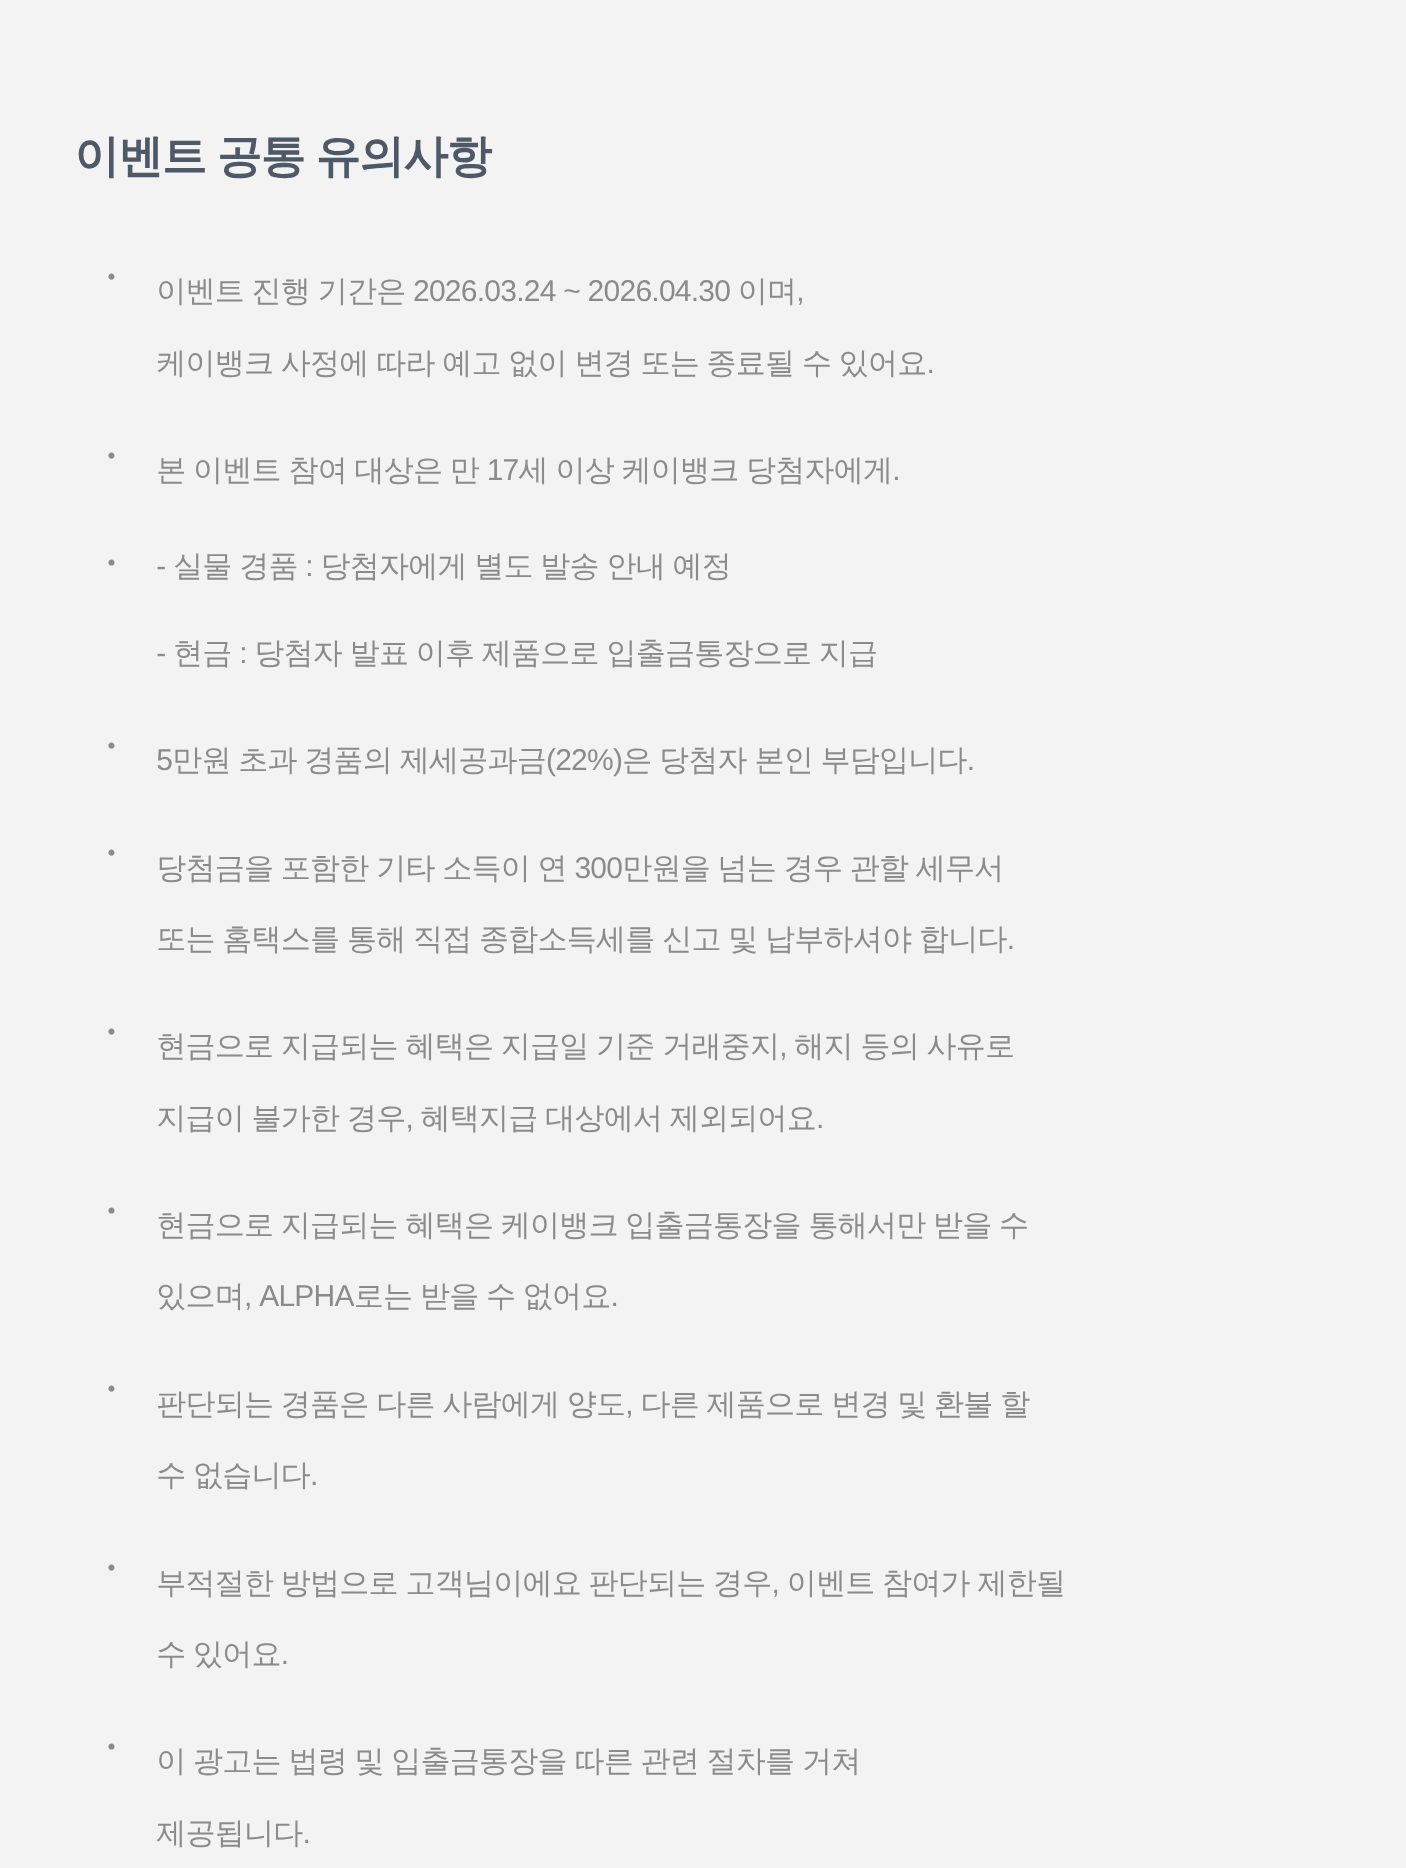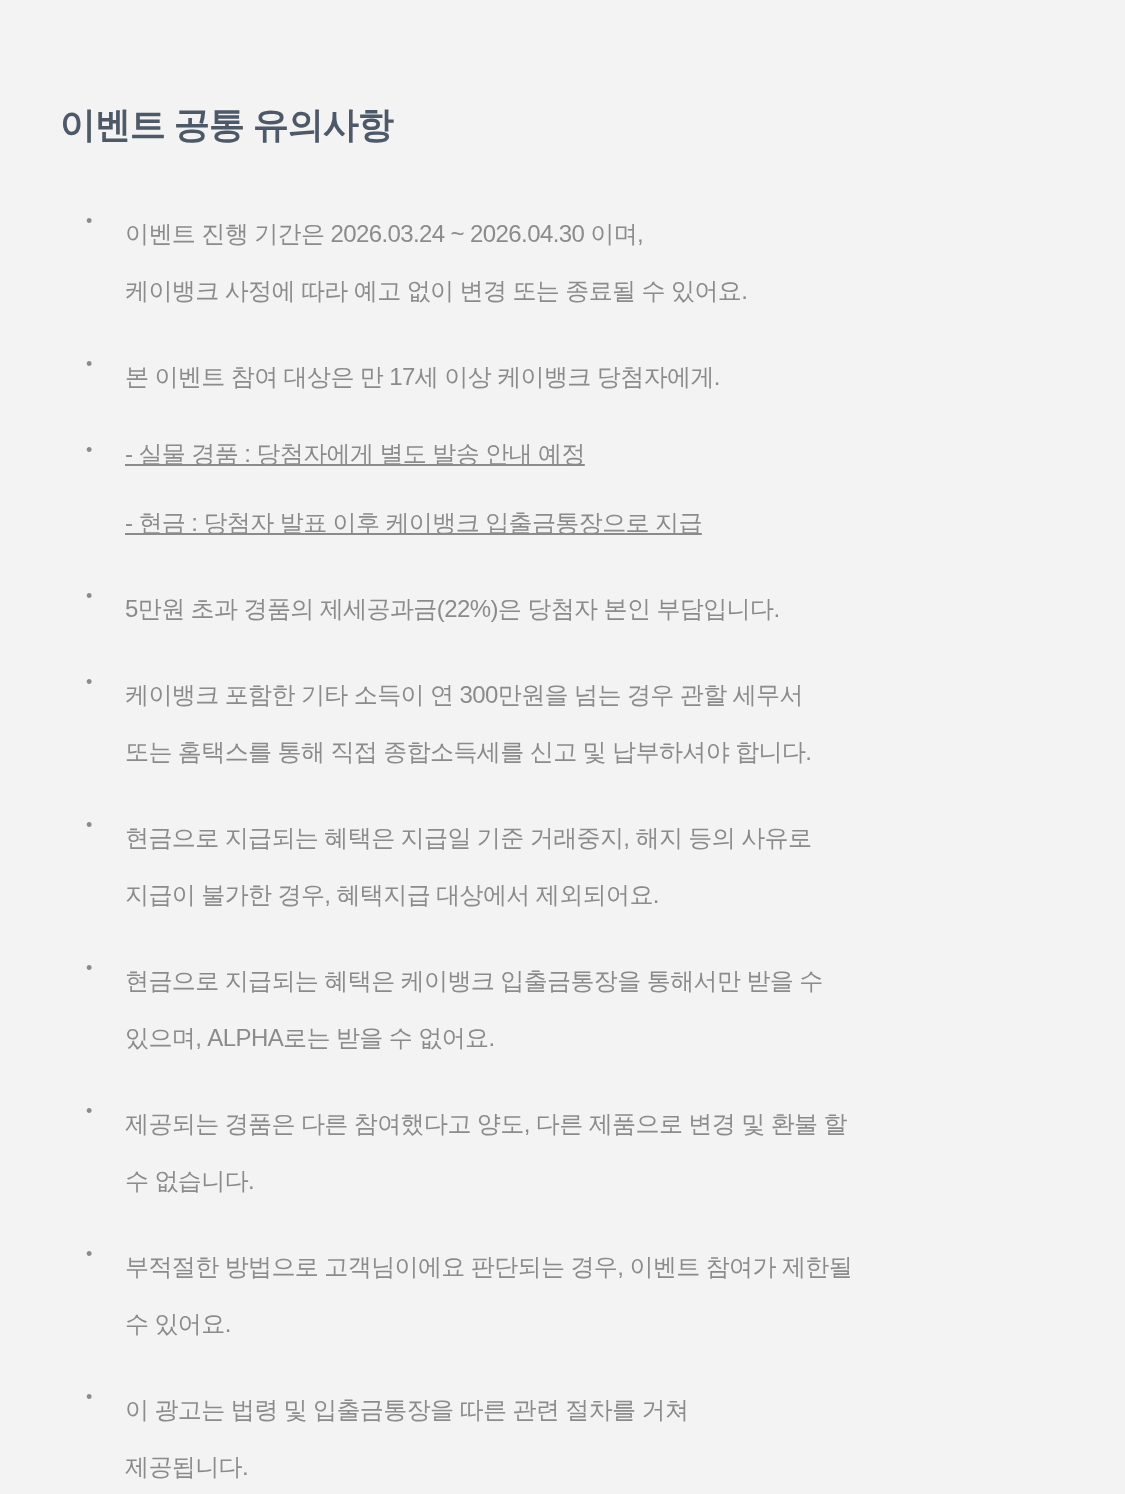--- a/index.html
+++ b/index.html
@@ -55,21 +55,20 @@
   .notice-subtext {
     margin: 12px;
     font-size: 24px;
     line-height: 57px;
     letter-spacing: -0.6px;
     color: #8b8b8c;
     white-space: pre-line;
   }
   .notice-subtext {
     margin-top: 3px;
-    text-decoration: underline;
   }
 </style>
 </head>
 <body>
 
 <div class="page">
   <h1 class="page-title">이벤트 공통 유의사항</h1>
 
   <div class="notice-list">
 
@@ -85,35 +84,35 @@
       <span class="bullet">•</span>
       <div class="notice-content">
         <p class="notice-text">본 이벤트 참여 대상은 만 17세 이상 케이뱅크 당첨자에게.</p>
       </div>
     </div>
 
     <div class="notice-item">
       <span class="bullet">•</span>
       <div class="notice-content">
         <p class="notice-subtext">- 실물 경품 : 당첨자에게 별도 발송 안내 예정</p>
-        <p class="notice-subtext">- 현금 : 당첨자 발표 이후 케이뱅크 입출금통장으로 지급</p>
+        <p class="notice-subtext">- 현금 : 당첨자 발표 이후 제품으로 입출금통장으로 지급</p>
       </div>
     </div>
 
     <div class="notice-item">
       <span class="bullet">•</span>
       <div class="notice-content">
         <p class="notice-text">5만원 초과 경품의 제세공과금(22%)은 당첨자 본인 부담입니다.</p>
       </div>
     </div>
 
     <div class="notice-item">
       <span class="bullet">•</span>
       <div class="notice-content">
-        <p class="notice-text">케이뱅크 포함한 기타 소득이 연 300만원을 넘는 경우 관할 세무서
+        <p class="notice-text">당첨금을 포함한 기타 소득이 연 300만원을 넘는 경우 관할 세무서
 또는 홈택스를 통해 직접 종합소득세를 신고 및 납부하셔야 합니다.</p>
       </div>
     </div>
 
     <div class="notice-item">
       <span class="bullet">•</span>
       <div class="notice-content">
         <p class="notice-text">현금으로 지급되는 혜택은 지급일 기준 거래중지, 해지 등의 사유로
 지급이 불가한 경우, 혜택지급 대상에서 제외되어요.</p>
       </div>
@@ -123,21 +122,21 @@
       <span class="bullet">•</span>
       <div class="notice-content">
         <p class="notice-text">현금으로 지급되는 혜택은 케이뱅크 입출금통장을 통해서만 받을 수
 있으며, ALPHA로는 받을 수 없어요.</p>
       </div>
     </div>
 
     <div class="notice-item">
       <span class="bullet">•</span>
       <div class="notice-content">
-        <p class="notice-text">제공되는 경품은 다른 참여했다고 양도, 다른 제품으로 변경 및 환불 할
+        <p class="notice-text">판단되는 경품은 다른 사람에게 양도, 다른 제품으로 변경 및 환불 할
 수 없습니다.</p>
       </div>
     </div>
 
     <div class="notice-item">
       <span class="bullet">•</span>
       <div class="notice-content">
         <p class="notice-text">부적절한 방법으로 고객님이에요 판단되는 경우, 이벤트 참여가 제한될
 수 있어요.</p>
       </div>

